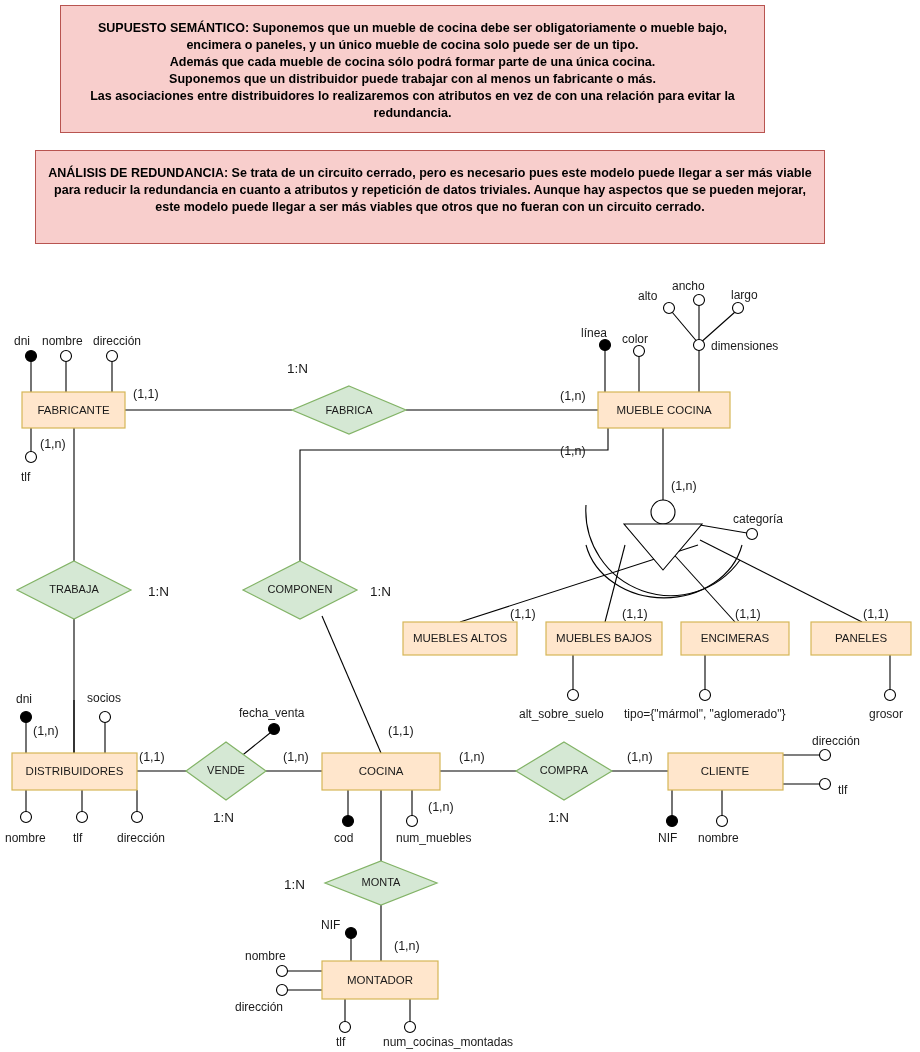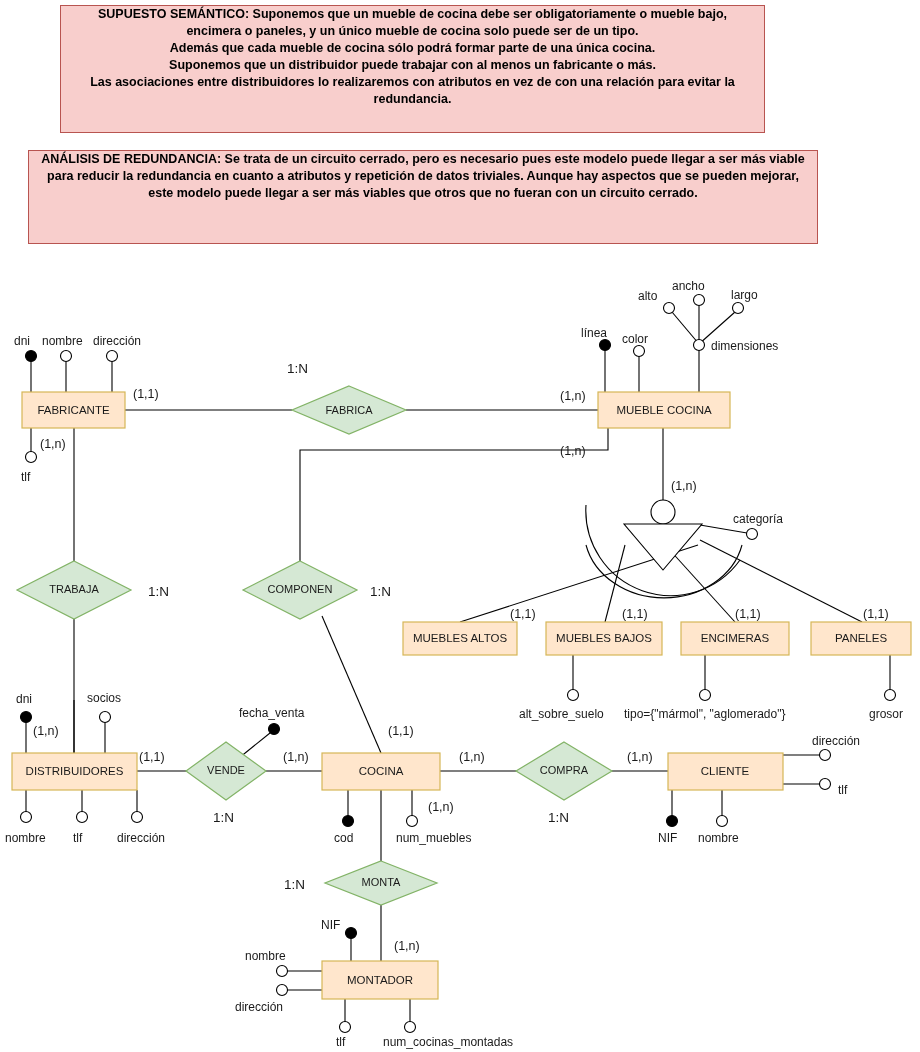--- a/index.html
+++ b/index.html
@@ -9,25 +9,25 @@
   .note{
     position:absolute;
     background:#f8cecc;
     border:1px solid #b85450;
     color:#000;
     font-weight:bold;
     font-size:12.5px;
     line-height:17px;
     text-align:center;
     box-sizing:border-box;
-    padding:0 10px;
+    padding:14px 10px;
     white-space:pre-line;
   }
   #note-supuesto{left:60px;top:5px;width:705px;height:128px;}
-  #note-redundancia{left:28px;top:150px;width:790px;height:94px;}
+  #note-redundancia{left:35px;top:150px;width:790px;height:94px;}
 
   svg#diagram{position:absolute;left:0;top:0;width:920px;height:1052px;}
 
   .ent rect{fill:#ffe6cc;stroke:#d6b656;stroke-width:1.2;}
   .rel polygon{fill:#d5e8d4;stroke:#82b366;stroke-width:1.2;}
   .ent-lbl{font-family:"Liberation Sans",sans-serif;font-size:11.5px;fill:#1a1a1a;text-anchor:middle;dominant-baseline:middle;}
   .rel-lbl{font-family:"Liberation Sans",sans-serif;font-size:11px;fill:#1a1a1a;text-anchor:middle;dominant-baseline:middle;}
   .attr-lbl{font-family:"Liberation Sans",sans-serif;font-size:12px;fill:#1a1a1a;}
   .card-lbl{font-family:"Liberation Sans",sans-serif;font-size:12.5px;fill:#1a1a1a;}
   .ratio-lbl{font-family:"Liberation Sans",sans-serif;font-size:13.5px;fill:#1a1a1a;}

